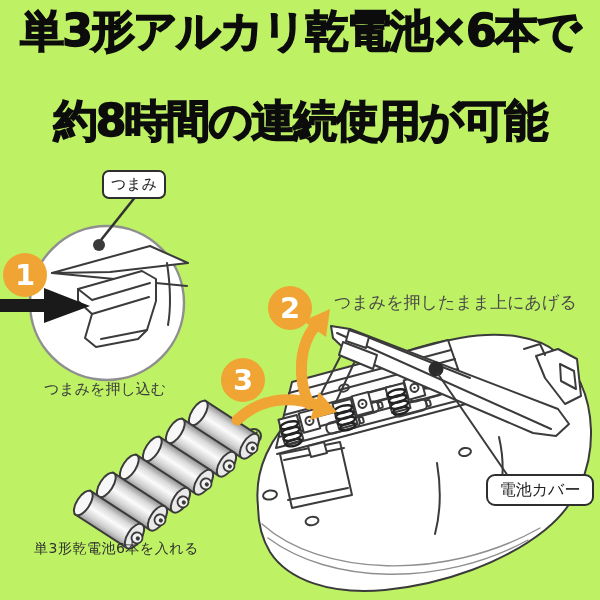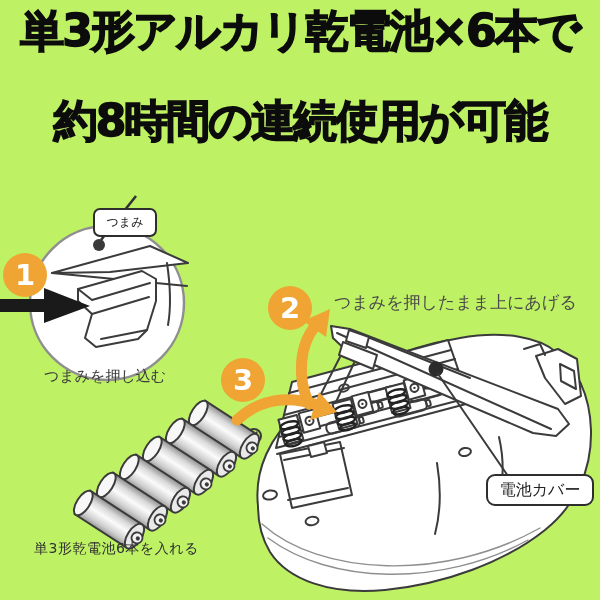--- a/index.html
+++ b/index.html
@@ -38,25 +38,25 @@
     font-size:29px;font-weight:800;z-index:5;
   }
   .badge1{left:3px;top:253px;}
   .badge2{left:268px;top:286px;}
   .badge3{left:221px;top:358px;}
   
   .callout{
     position:absolute;background:#fff;border:2.5px solid #2e2e2e;border-radius:7px;
     display:flex;align-items:center;justify-content:center;color:#222;z-index:4;
   }
-  .callout-knob{left:93px;top:170px;width:60px;height:25px;font-size:12px;margin-top:38px;}
+  .callout-knob{left:102px;top:170px;width:60px;height:25px;font-size:15px;}
   .callout-cover{left:486px;top:474px;width:104px;height:28px;font-size:16px;border-radius:9px;}
   
   .caption{position:absolute;color:var(--caption-text);white-space:nowrap;z-index:4;}
-  .cap1{left:44px;top:367px;font-size:15px;}
+  .cap1{left:44px;top:380px;font-size:15px;}
   .cap2{left:334px;top:291px;font-size:17px;color:#4a4a4a;}
   .cap3{left:34px;top:540px;font-size:14px;color:#303030;letter-spacing:.5px;}
 </style>
 </head>
 <body>
 
 <div id="stage">
 
   <div class="title" style="top:4px;">単3形アルカリ乾電池×6本で</div>
   <div class="title" style="top:58px;margin-top:36px;">約8時間の連続使用が可能</div>

